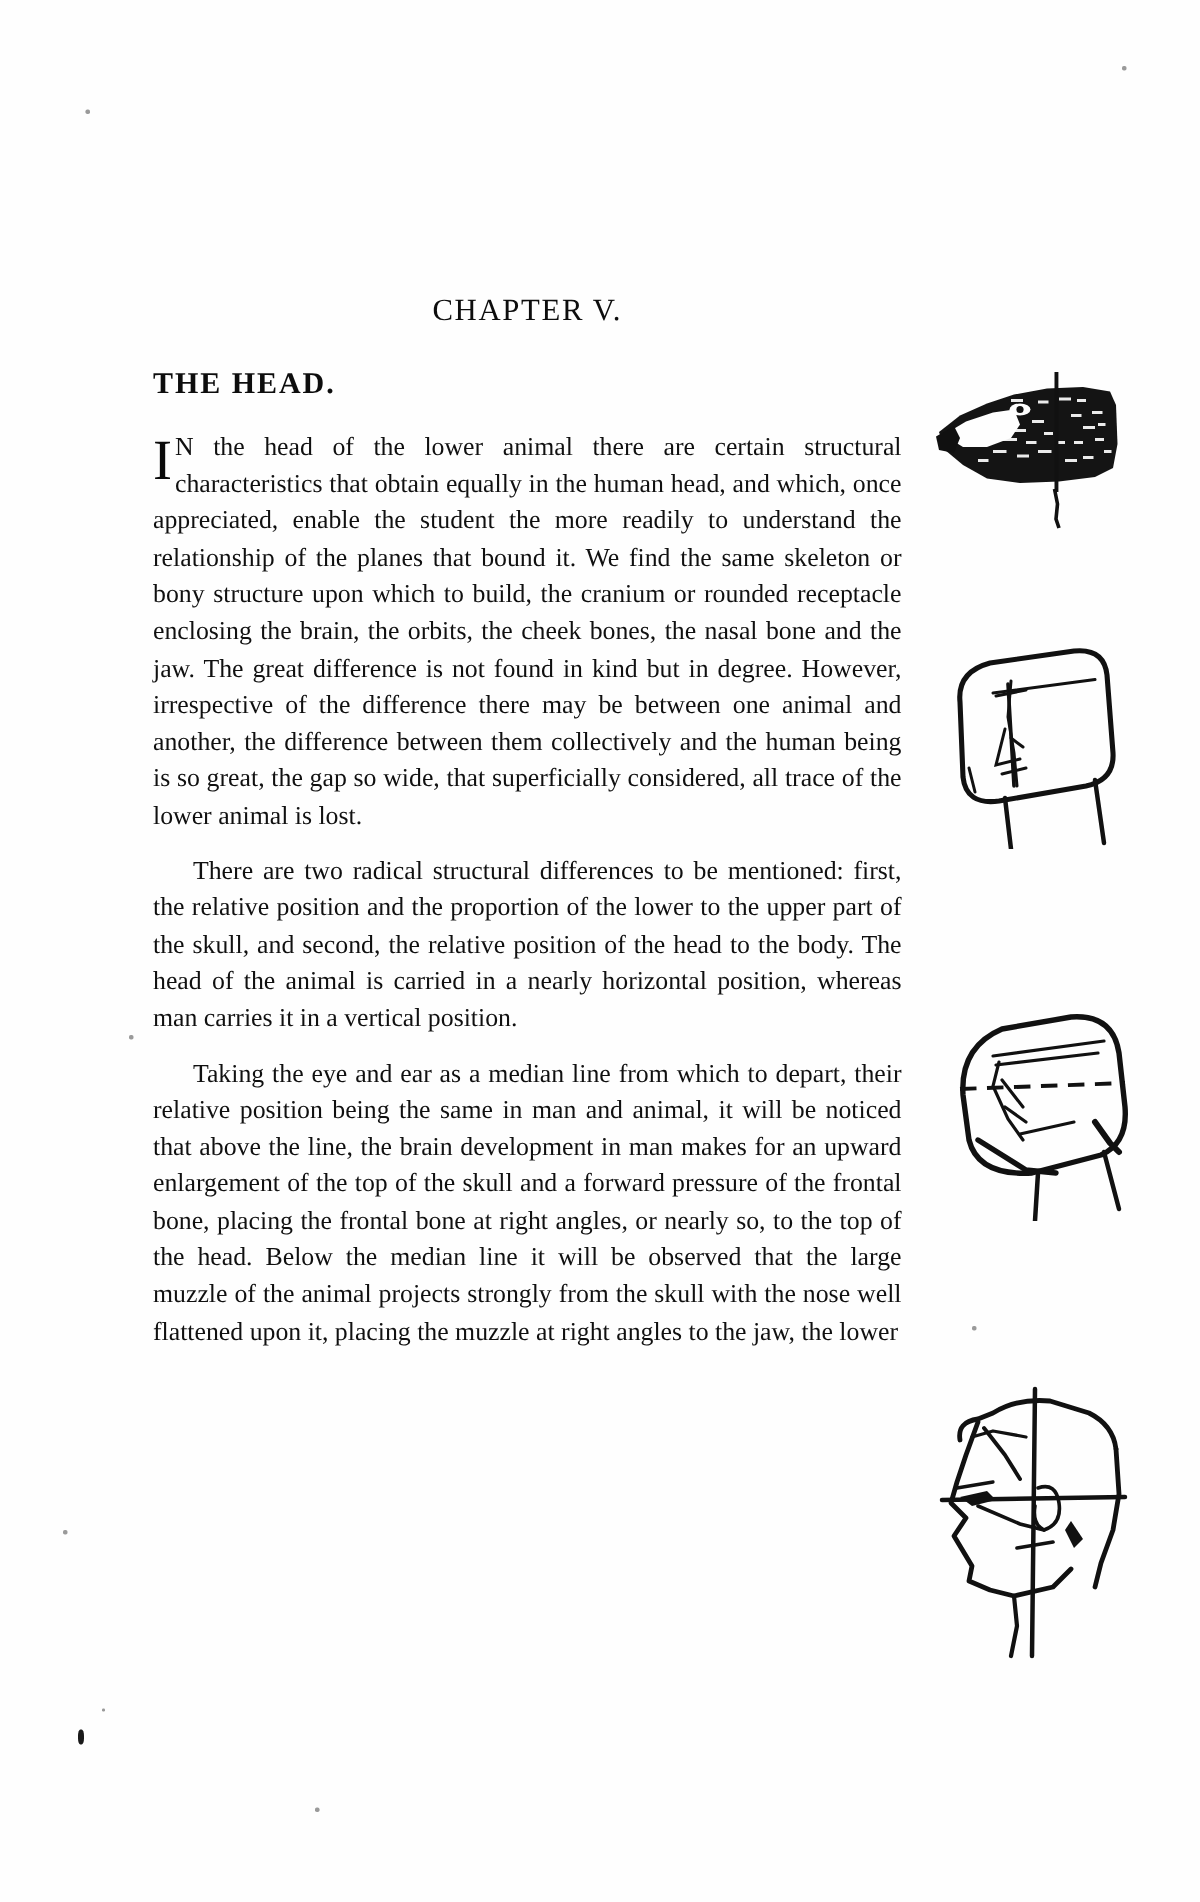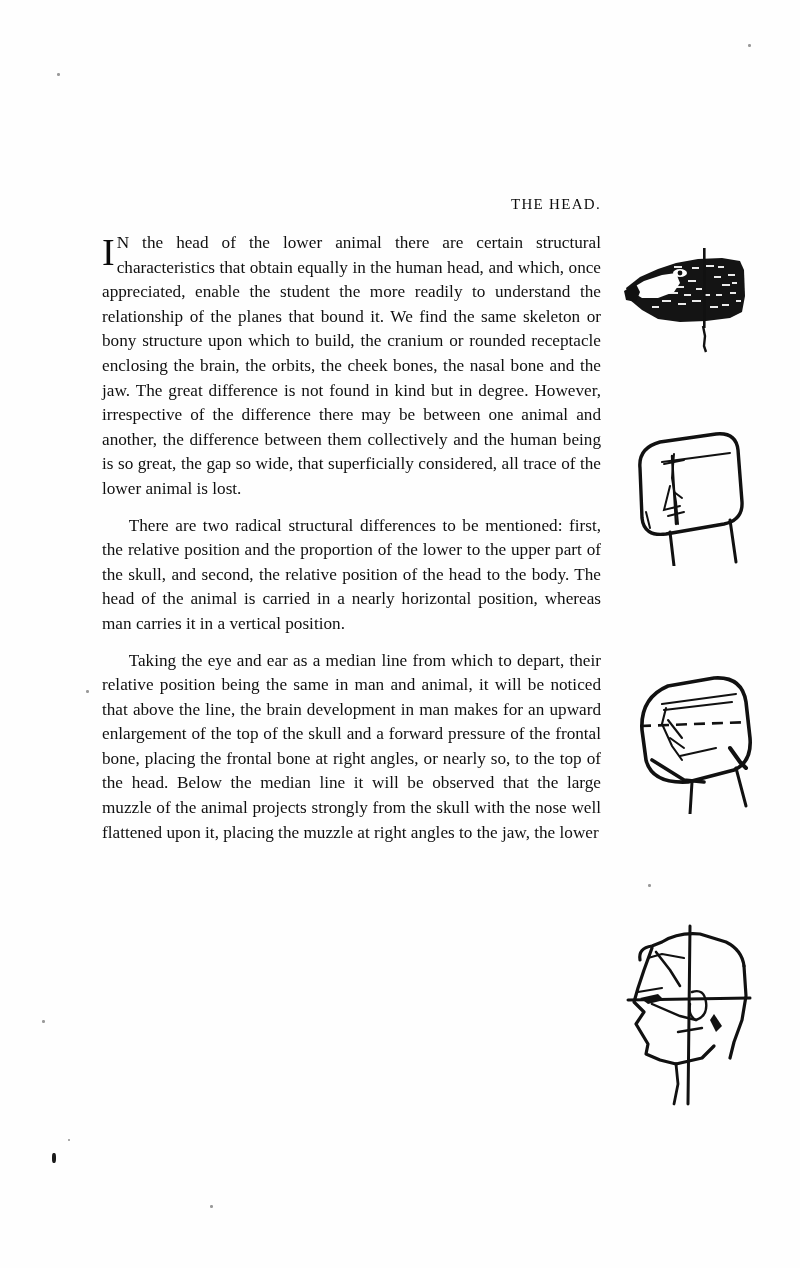--- a/index.html
+++ b/index.html
@@ -28,24 +28,24 @@
   .chapter-title {
     text-align: center;
     font-size: 20.5px;
     letter-spacing: 1.1px;
     margin: 0 0 26px 0;
     font-weight: normal;
     color: #0d0d0d;
   }
 
   .section-title {
-    text-align: right;
-    font-size: 15px;
+    text-align: left;
+    font-size: 20px;
     letter-spacing: 1.3px;
-    font-weight: normal;
+    font-weight: bold;
     margin: 0 0 18px 0;
     color: #0d0d0d;
   }
 
   p.body {
     margin: 0;
     font-size: 17.2px;
     line-height: 24.6px;
     text-align: justify;
     text-justify: inter-word;
@@ -90,20 +90,21 @@
   }
   .figure svg { display: block; }
 </style>
 </head>
 <body>
 
 <div class="page">
 
   <div class="textblock">
 
+    <div class="chapter-title">CHAPTER V.</div>
 
     <div class="section-title">THE HEAD.</div>
 
     <p class="body"><span class="dropcap">I</span><span class="smallcaps-lead">N</span><span> the head of the lower animal there are certain structural characteristics that obtain equally in the human head, and which, once appreciated, enable the student the more readily to understand the relationship of the planes that bound it.  We find the same skeleton or bony structure upon which to build, the cranium or rounded receptacle enclosing the brain, the orbits, the cheek bones, the nasal bone and the jaw.  The great difference is not found in kind but in degree. However, irrespective of the difference there may be between one animal and another, the difference between them collectively and the human being is so great, the gap so wide, that superficially considered, all trace of the lower animal is lost.</span></p>
 
     <p class="body indent">There are two radical structural differences to be mentioned:  first, the relative position and the proportion of the lower to the upper part of the skull, and second, the relative position of the head to the body.  The head of the animal is carried in a nearly horizontal position, whereas man carries it in a vertical position.</p>
 
     <p class="body indent">Taking the eye and ear as a median line from which to depart, their relative position being the same in man and animal, it will be noticed that above the line, the brain development in man makes for an upward enlargement of the top of the skull and a forward pressure of the frontal bone, placing the frontal bone at right angles, or nearly so, to the top of the head.  Below the median line it will be observed that the large muzzle of the animal projects strongly from the skull with the nose well flattened upon it, placing the muzzle at right angles to the jaw, the lower</p>
 
   </div>

